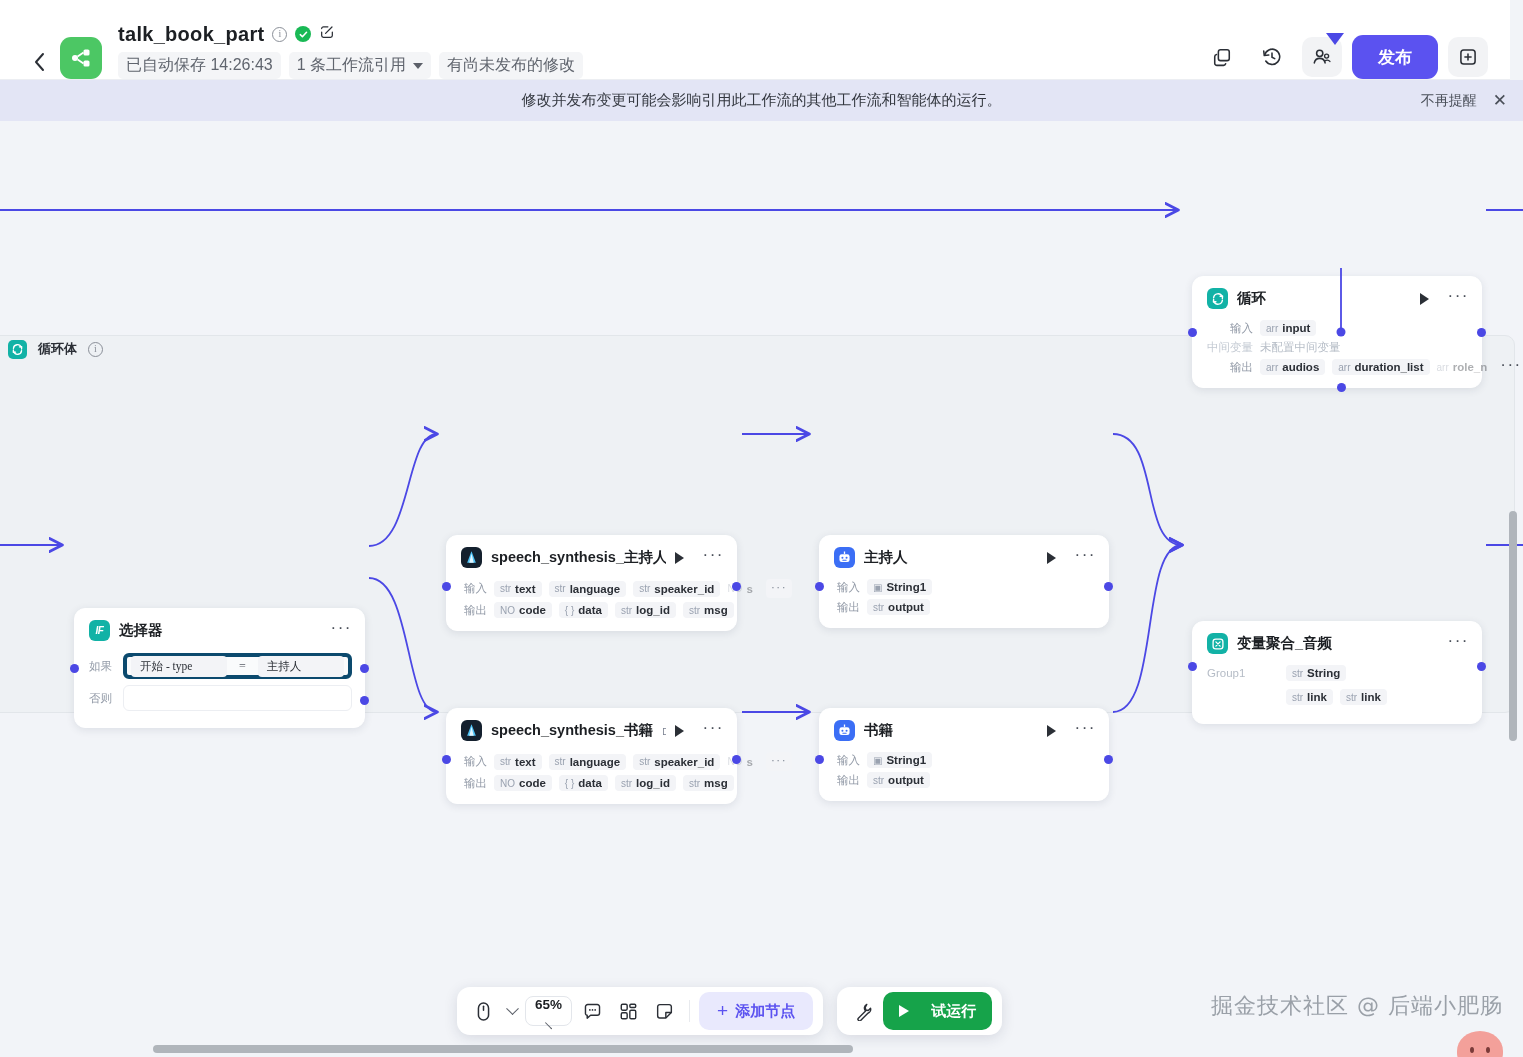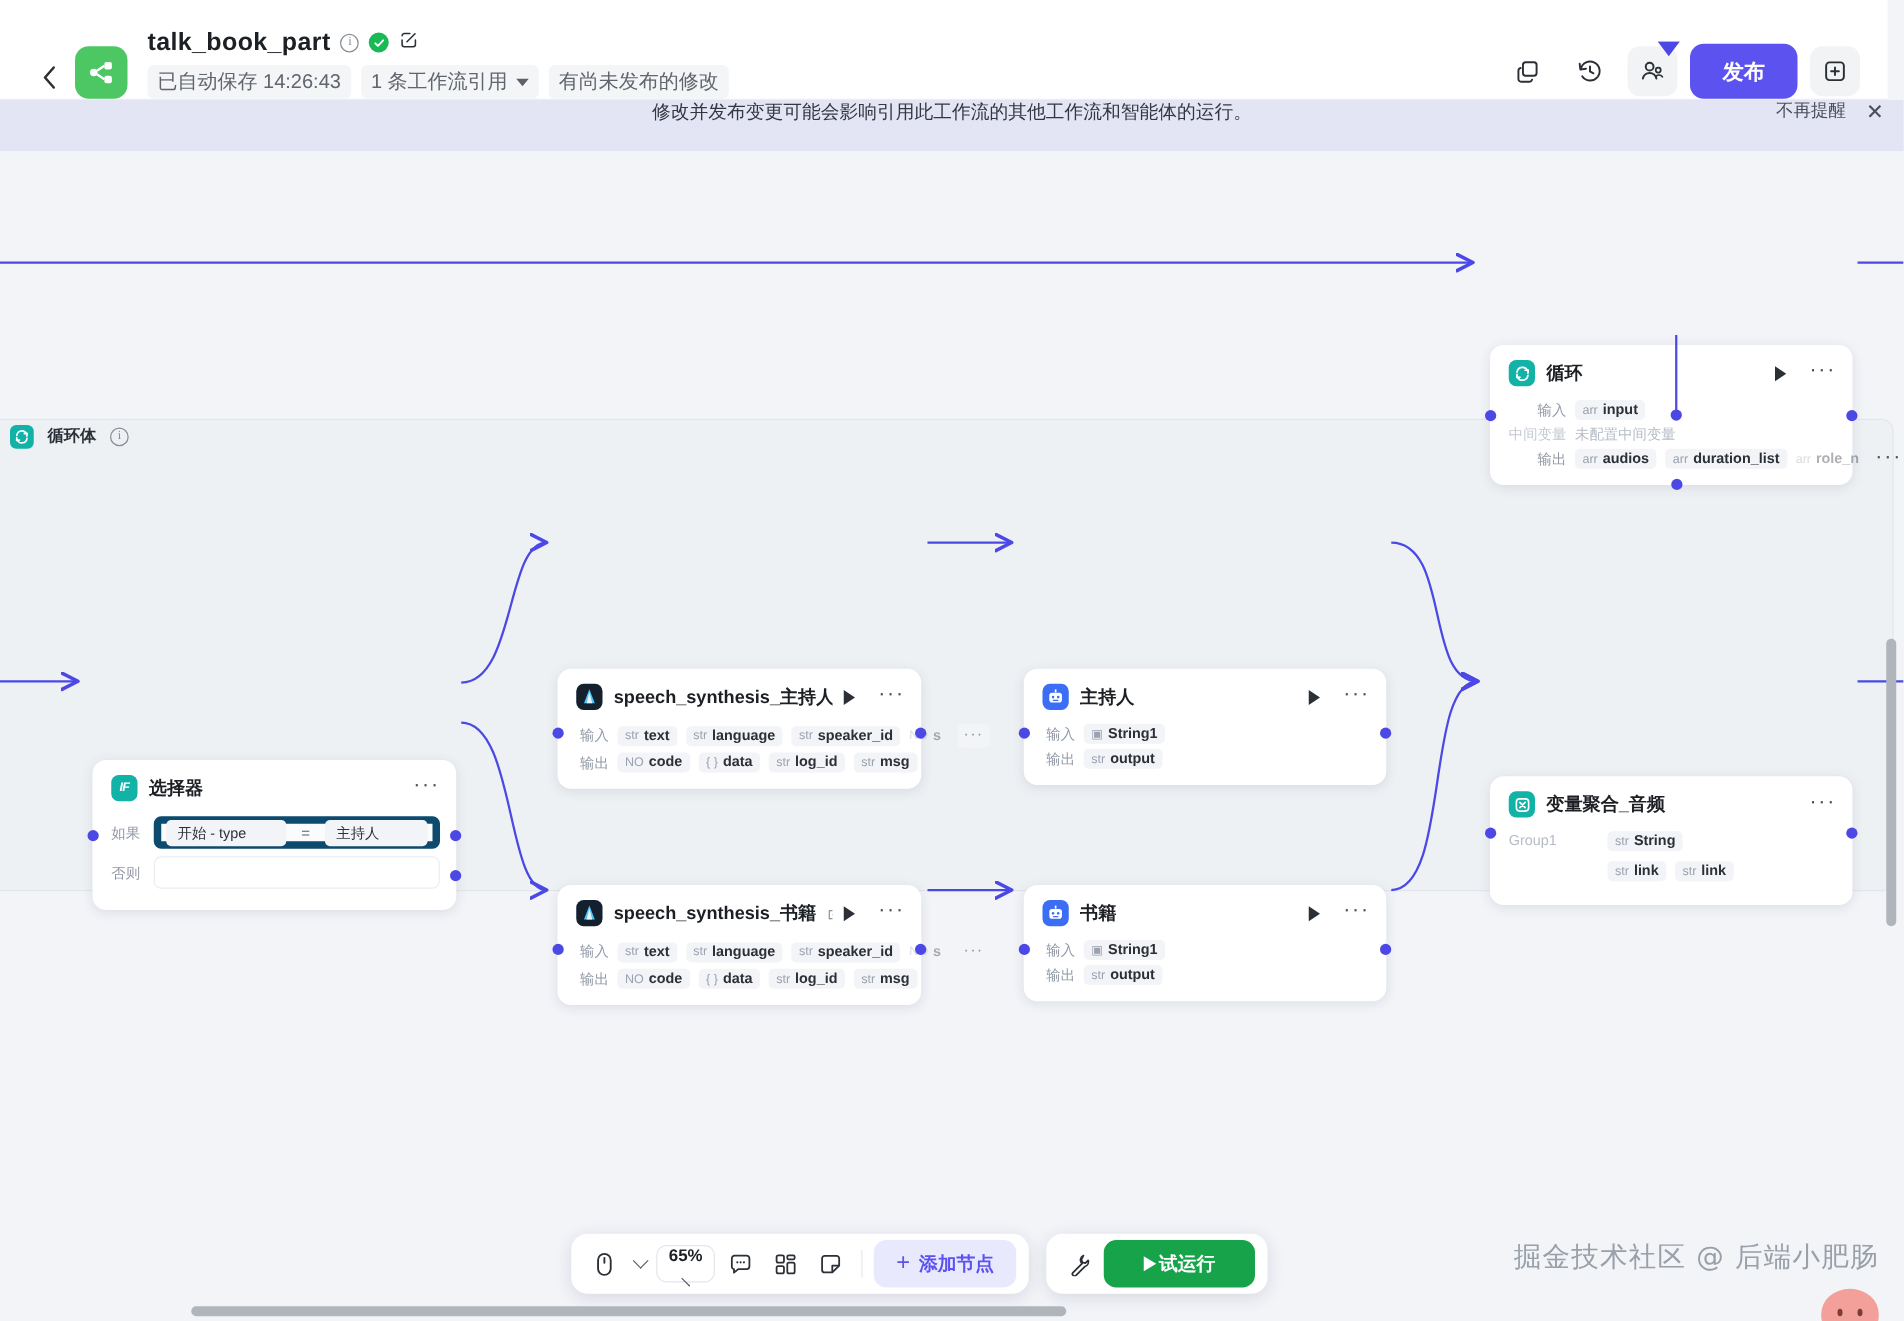--- a/index.html
+++ b/index.html
@@ -71,21 +71,21 @@
   }
   .publish-btn {
     height: 44px; padding: 0 26px; border-radius: 11px;
     background: #5b52f0; color: #fff; font-size: 17px; font-weight: bold;
     display: flex; align-items: center; justify-content: center; cursor: pointer;
   }
 
   
   .banner {
     position: absolute; left: 0; top: 80px; width: 1523px; height: 41px;
-    background: #e3e5f5; display: flex; align-items: flex-start;
+    background: #e3e5f5; display: flex; align-items: center;
   }
   .banner-text {
     position: absolute; left: 0; right: 0; text-align: center;
     font-size: 15px; color: #33373f;
   }
   .banner-right {
     margin-left: auto; margin-right: 16px; display: flex; align-items: center; gap: 16px;
     position: relative; z-index: 2;
   }
   .banner-link { font-size: 14px; color: #4a4f59; cursor: pointer; }
@@ -150,22 +150,22 @@
   .chip.faded { opacity: .38; }
   .chip.plain { background: transparent; padding-left: 0; }
   .muted-text { font-size: 11.5px; color: #b5bcc6; }
   .ellip { color: #8d94a0; font-size: 13px; letter-spacing: 1px; line-height: 6px;
     background: #f3f4f7; border-radius: 4px; padding: 5px 5px 8px; cursor: pointer; }
 
   
   .sel-row { display: flex; align-items: center; gap: 10px; padding: 3px 0; }
   .sel-key { font-size: 11.5px; color: #9199a6; width: 24px; flex: none; }
   .cond-box {
-    flex: 1; height: 26px; background: #fafbfc; border: 6px solid #0c4a6e;
-    border-radius: 6px; display: flex; align-items: center; padding: 0 4px; gap: 6px;
+    flex: 1; height: 26px; background: #fafbfc; border: 4px solid #0c4a6e;
+    border-radius: 6px; display: flex; align-items: center; padding: 0 4px; gap: 6px; font-family: Liberation Serif, serif;
   }
   .cond-field {
     background: #f3f4f7; border-radius: 4px; padding: 3px 9px;
     font-size: 11.5px; color: #2b2f36; white-space: nowrap;
   }
   .cond-field.grow { flex: 1; }
   .cond-op { font-size: 12px; color: #5c6069; padding: 0 6px; }
   .empty-box {
     flex: 1; height: 26px; background: #ffffff; border: 1px solid #eceef2; border-radius: 6px;
   }
@@ -196,21 +196,21 @@
     border-bottom: 1.6px solid #5c6069; transform: rotate(45deg) translate(-2px,-2px); }
   .divider { width: 1px; height: 22px; background: #e8eaee; margin: 0 5px; }
   .add-node-btn {
     height: 38px; border-radius: 10px; background: #e9e9fd; color: #5b52f0;
     display: flex; align-items: center; gap: 7px; padding: 0 18px;
     font-size: 15px; font-weight: bold; cursor: pointer;
   }
   .plus-sign { font-size: 19px; font-weight: normal; line-height: 16px; }
   .run-btn {
     height: 38px; border-radius: 10px; background: #16a34a; color: #fff;
-    display: flex; align-items: center; gap: 2px; padding: 0 32px;
+    display: flex; align-items: center; gap: 22px; padding: 0 16px;
     font-size: 15px; font-weight: bold; cursor: pointer;
   }
   .run-tri { width: 0; height: 0; border-left: 10px solid #fff;
     border-top: 6px solid transparent; border-bottom: 6px solid transparent; }
 
   
   .watermark {
     position: absolute; right: 20px; bottom: 36px; z-index: 19;
     font-size: 22px; color: #9aa0a8; letter-spacing: 1px;
     font-family: "DejaVu Sans", sans-serif; white-space: nowrap;

